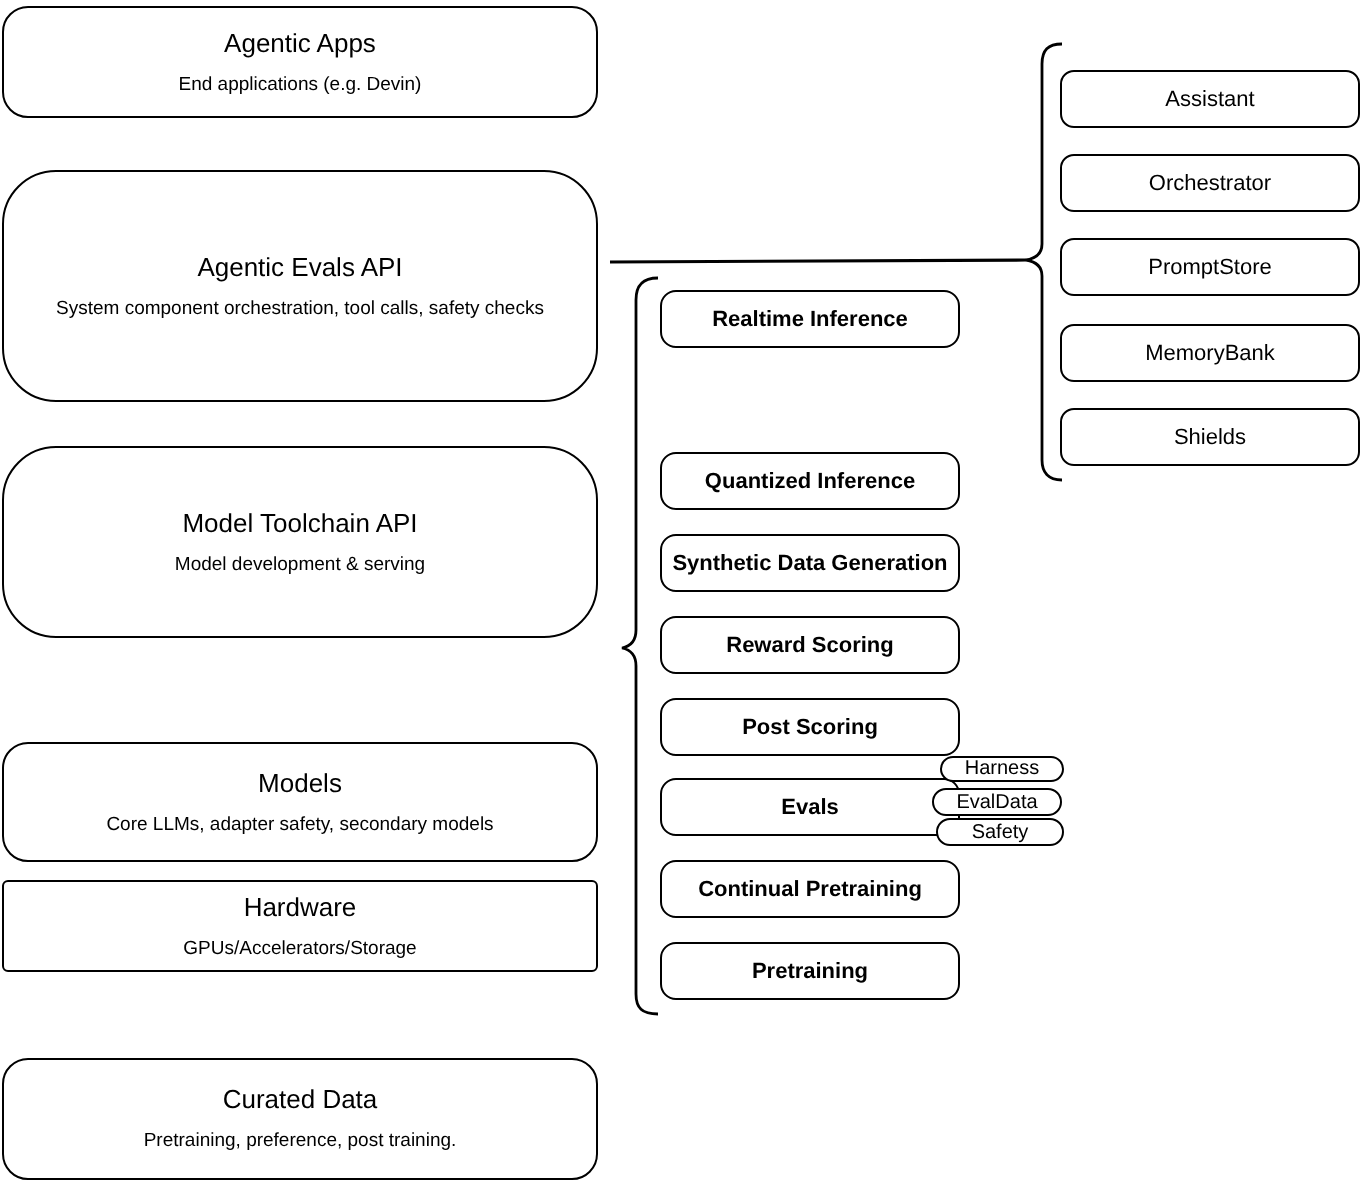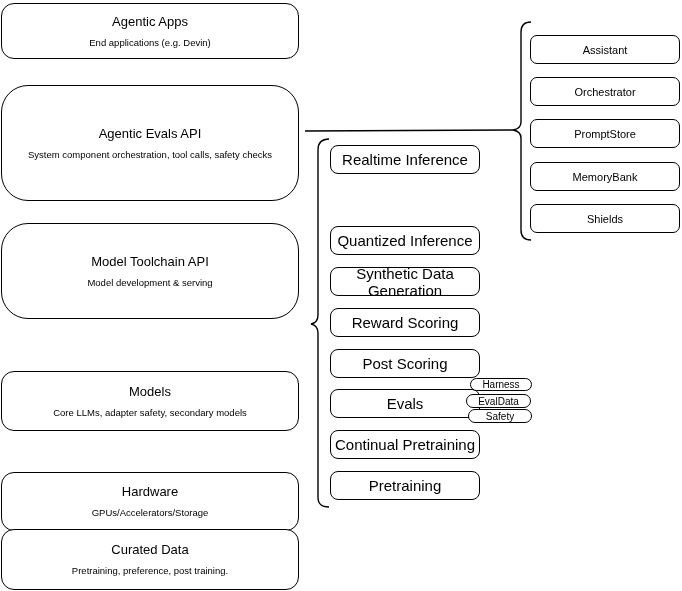--- a/index.html
+++ b/index.html
@@ -44,23 +44,24 @@
     left: 330px;
     width: 150px;
     height: 29px;
     box-sizing: border-box;
     border: 1.3px solid #000000;
     border-radius: 8px;
     background: #ffffff;
     display: flex;
     align-items: center;
     justify-content: center;
-    font-size: 15px;
+    font-size: 11px;
     z-index: 2;
     text-align: center;
+    font-weight: bold;
   }
   .rbox {
     position: absolute;
     left: 530px;
     width: 150px;
     height: 29px;
     box-sizing: border-box;
     border: 1.3px solid #000000;
     border-radius: 7px;
     background: #ffffff;
@@ -112,21 +113,21 @@
   <div class="lbox" style="top:223px;height:96px;border-radius:27px">
     <div class="ltitle">Model Toolchain API</div>
     <div class="lsub">Model development &amp; serving</div>
   </div>
 
   <div class="lbox" style="top:371px;height:60px;border-radius:13px">
     <div class="ltitle">Models</div>
     <div class="lsub">Core LLMs, adapter safety, secondary models</div>
   </div>
 
-  <div class="lbox" style="top:472px;height:59px;border-radius:13px">
+  <div class="lbox" style="top:440px;height:46px;border-radius:3px">
     <div class="ltitle">Hardware</div>
     <div class="lsub">GPUs/Accelerators/Storage</div>
   </div>
 
   <div class="lbox" style="top:529px;height:61px;border-radius:13px">
     <div class="ltitle">Curated Data</div>
     <div class="lsub">Pretraining, preference, post training.</div>
   </div>
 
   <div class="mbox" style="top:145px">Realtime Inference</div>

